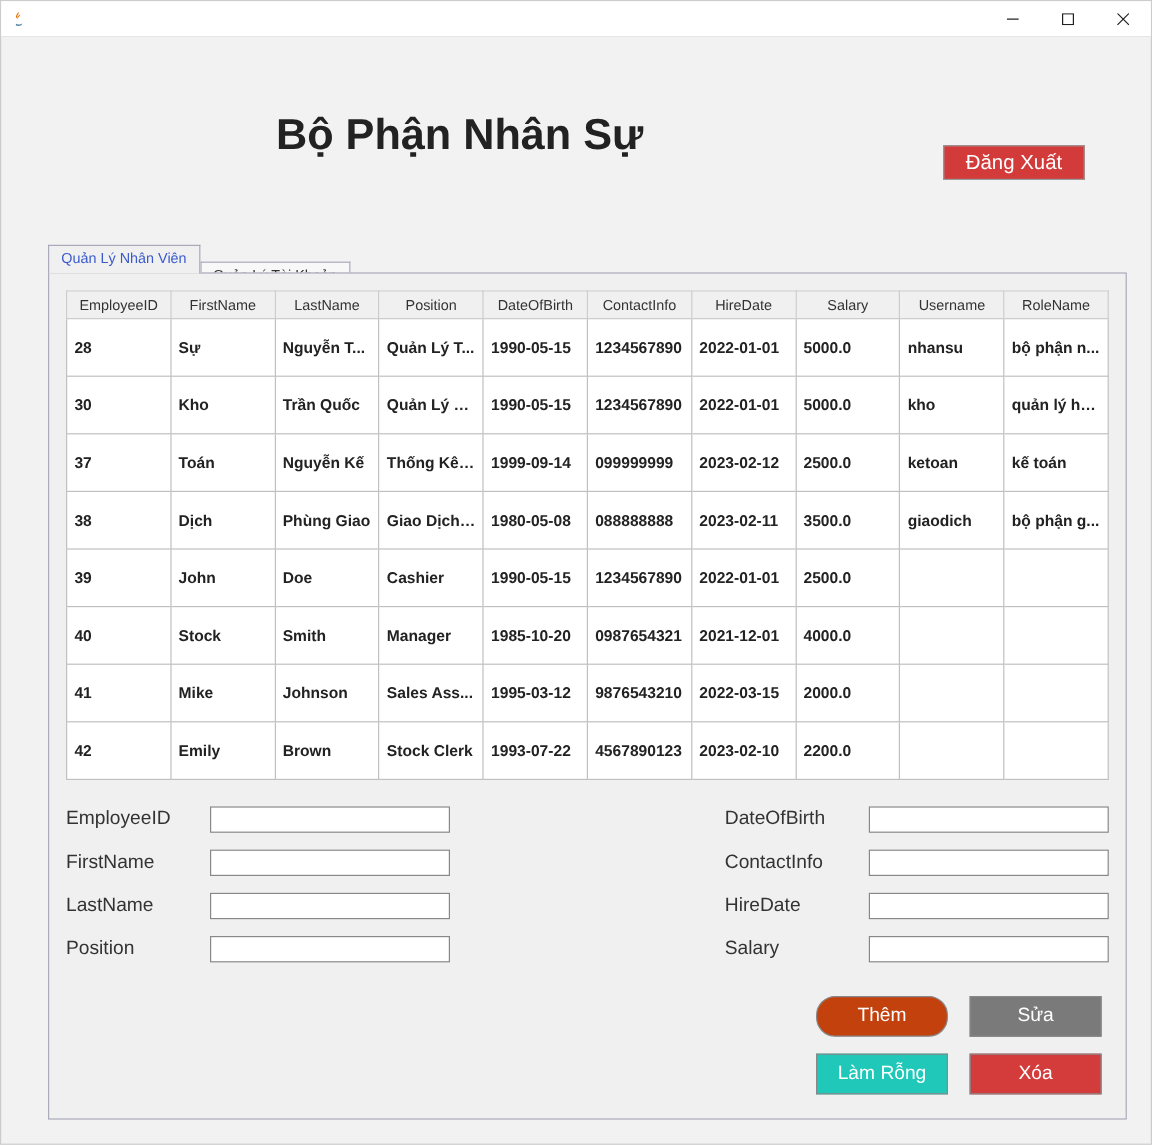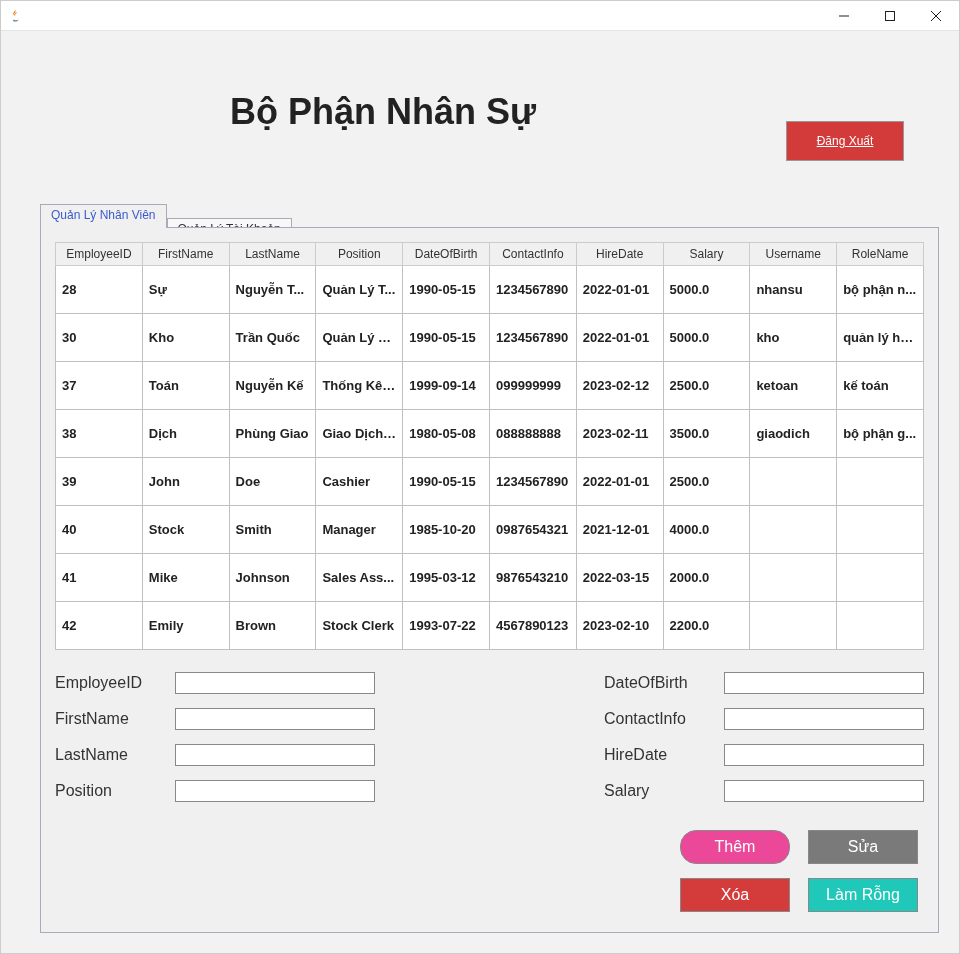--- a/index.html
+++ b/index.html
@@ -11,21 +11,21 @@
   .titlebar { height: 30px; background: #fff; display: flex; align-items: center; justify-content: space-between; padding: 0 0 0 6px; border-bottom: 1px solid #e5e5e5; }
   .titlebar-left { display: flex; align-items: center; gap: 6px; }
   .java-icon { width: 16px; height: 16px; display: inline-flex; align-items: center; justify-content: center; }
   .titlebar-controls { display: flex; height: 100%; }
   .tctrl { width: 46px; height: 100%; display: flex; align-items: center; justify-content: center; font-family: "Segoe UI Symbol", sans-serif; font-size: 12px; color: #222; }
 
   .content { position: relative; padding: 0; height: calc(100% - 30px); margin-left: 19px; }
 
   .header-area { position: relative; height: 130px; }
   .page-title { position: absolute; top: 60px; left: 210px; font-size: 36px; font-weight: 700; color: #222; }
-  .logout-btn { position: absolute; top: 90px; right: 55px; width: 118px; height: 40px; background: #d33b3b; color: #fff; font-size: 12px; font-weight: 500; border: 1px solid #999; display: flex; align-items: center; justify-content: center; text-decoration: underline; cursor: pointer; }
+  .logout-btn { position: absolute; top: 90px; right: 55px; width: 118px; height: 29px; background: #d33b3b; color: #fff; font-size: 17px; font-weight: 500; border: 1px solid #999; display: flex; align-items: center; justify-content: center; cursor: pointer; }
 
   
   .tabpane { position: absolute; top: 172px; left: 20px; right: 20px; bottom: 20px; }
   .tabstrip { display: flex; height: 24px; }
   .tab { padding: 3px 10px; font-size: 12px; border: 1px solid #aab; background: #f5f5f5; border-bottom: none; cursor: pointer; position: relative; }
   .tab.active { background: #f0f0f0; color: #3b5bcc; z-index: 2; top: 1px; }
   .tab:not(.active) { background: #f8f8f8; color: #333; top: 15px; height: 22px; }
   .tabbody { border: 1px solid #aab; background: #f0f0f0; height: calc(100% - 24px); padding: 14px; position: relative; }
 
   
@@ -37,21 +37,21 @@
   .formarea { display: flex; margin-top: 22px; gap: 40px; }
   .formcol { flex: 1; }
   .formrow { display: flex; align-items: center; margin-bottom: 14px; gap: 10px; }
   .formrow label { width: 110px; font-size: 16px; color: #333; font-weight: 400; }
   .formrow input { flex: 1; max-width: 200px; height: 22px; border: 1px solid #888; background: #fff; padding: 0 4px; font-size: 13px; }
   .formcol.right .formrow { justify-content: flex-end; }
 
   
   .actions { position: absolute; right: 20px; bottom: 20px; display: grid; grid-template-columns: 110px 110px; gap: 14px 18px; }
   .btn { height: 34px; font-size: 16px; color: #fff; border: 1px solid #888; display: flex; align-items: center; justify-content: center; cursor: pointer; }
-  .btn.add { background: #ec4899; border-radius: 16px; }
+  .btn.add { background: #c2410c; border-radius: 16px; }
   .btn.edit { background: #7a7a7a; }
   .btn.del { background: #d43b3b; }
   .btn.clear { background: #1fc8b8; }
 </style>
 </head>
 <body>
 
 <div class="window">
 
   <div class="titlebar">
@@ -249,21 +249,21 @@
               <div class="formrow">
                 <label>Salary</label>
                 <input type="text" style="">
               </div>
             </div>
         </div>
 
         <div class="actions">
           <div class="btn add">Thêm</div>
           <div class="btn edit">Sửa</div>
+          <div class="btn clear">Làm Rỗng</div>
           <div class="btn del">Xóa</div>
-          <div class="btn clear">Làm Rỗng</div>
         </div>
 
       </div>
     </div>
 
   </div>
 </div>
 
 </body></html>

